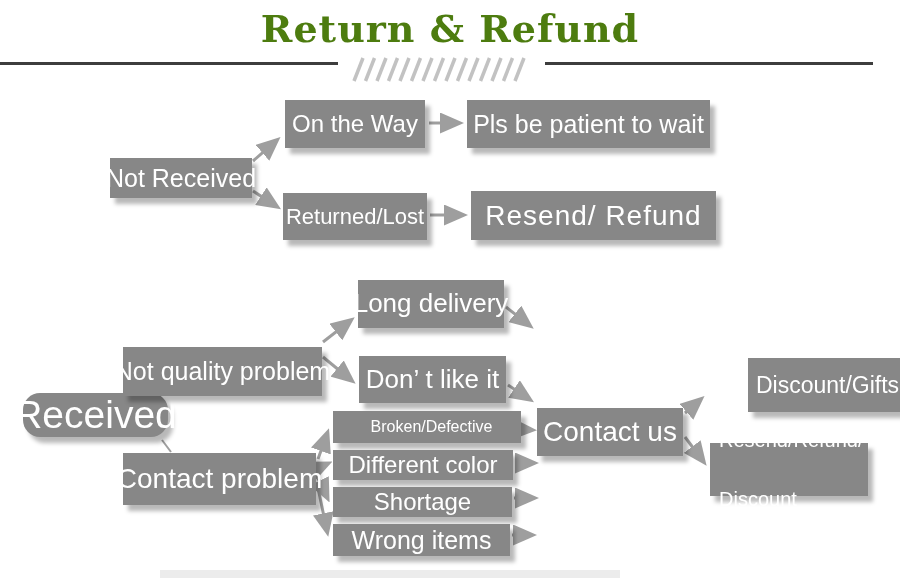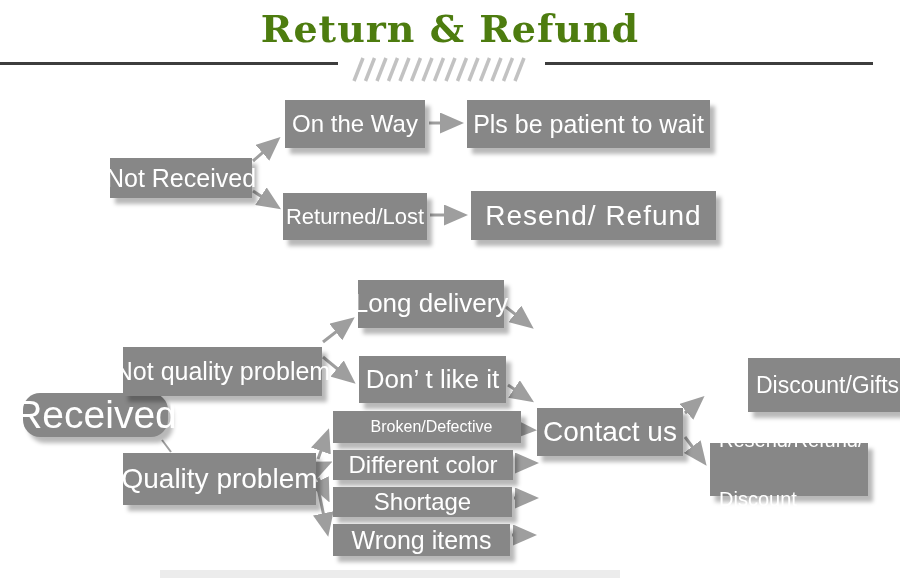--- a/index.html
+++ b/index.html
@@ -119,21 +119,21 @@
   <div class="node" id="n-not-received">Not Received</div>
   <div class="node" id="n-on-the-way">On the Way</div>
   <div class="node" id="n-pls-wait">Pls be patient to wait</div>
   <div class="node" id="n-returned-lost">Returned/Lost</div>
   <div class="node" id="n-resend-refund">Resend/ Refund</div>
 
   <div class="node" id="n-received">Received</div>
   <div class="node" id="n-not-quality">Not quality problem</div>
   <div class="node" id="n-long-delivery">Long delivery</div>
   <div class="node" id="n-dont-like">Don’ t like it</div>
-  <div class="node" id="n-quality">Quality problem</div>
+  <div class="node" id="n-quality">Contact problem</div>
 
   <div class="node" id="n-broken">Broken/Defective</div>
   <div class="node" id="n-diff-color">Different color</div>
   <div class="node" id="n-shortage">Shortage</div>
   <div class="node" id="n-wrong-items">Wrong items</div>
 
   <div class="node" id="n-contact-us">Contact us</div>
   <div class="node" id="n-discount-gifts">Discount/Gifts</div>
   <div class="node" id="n-resend2">
     <div>Resend/Refund/</div>

